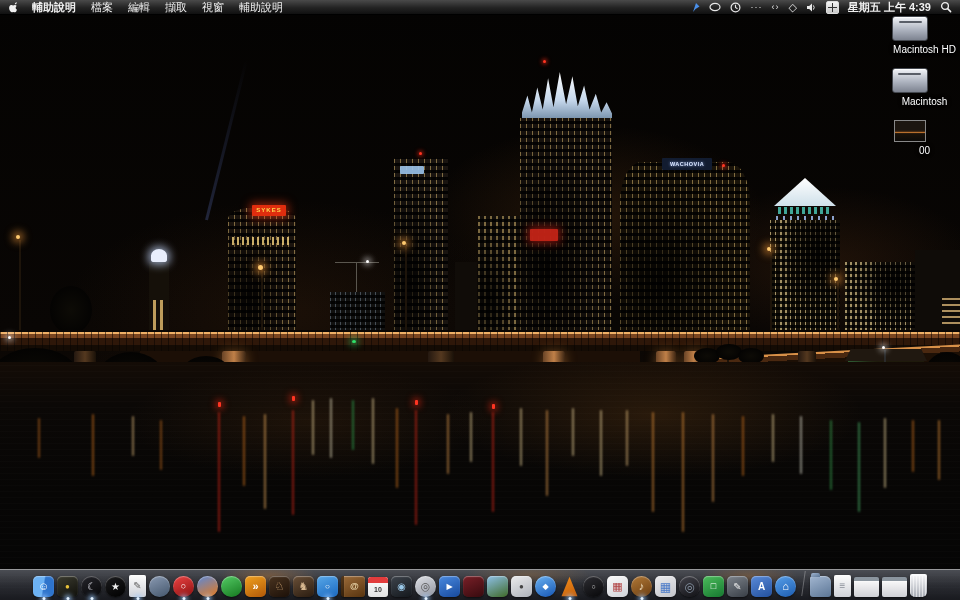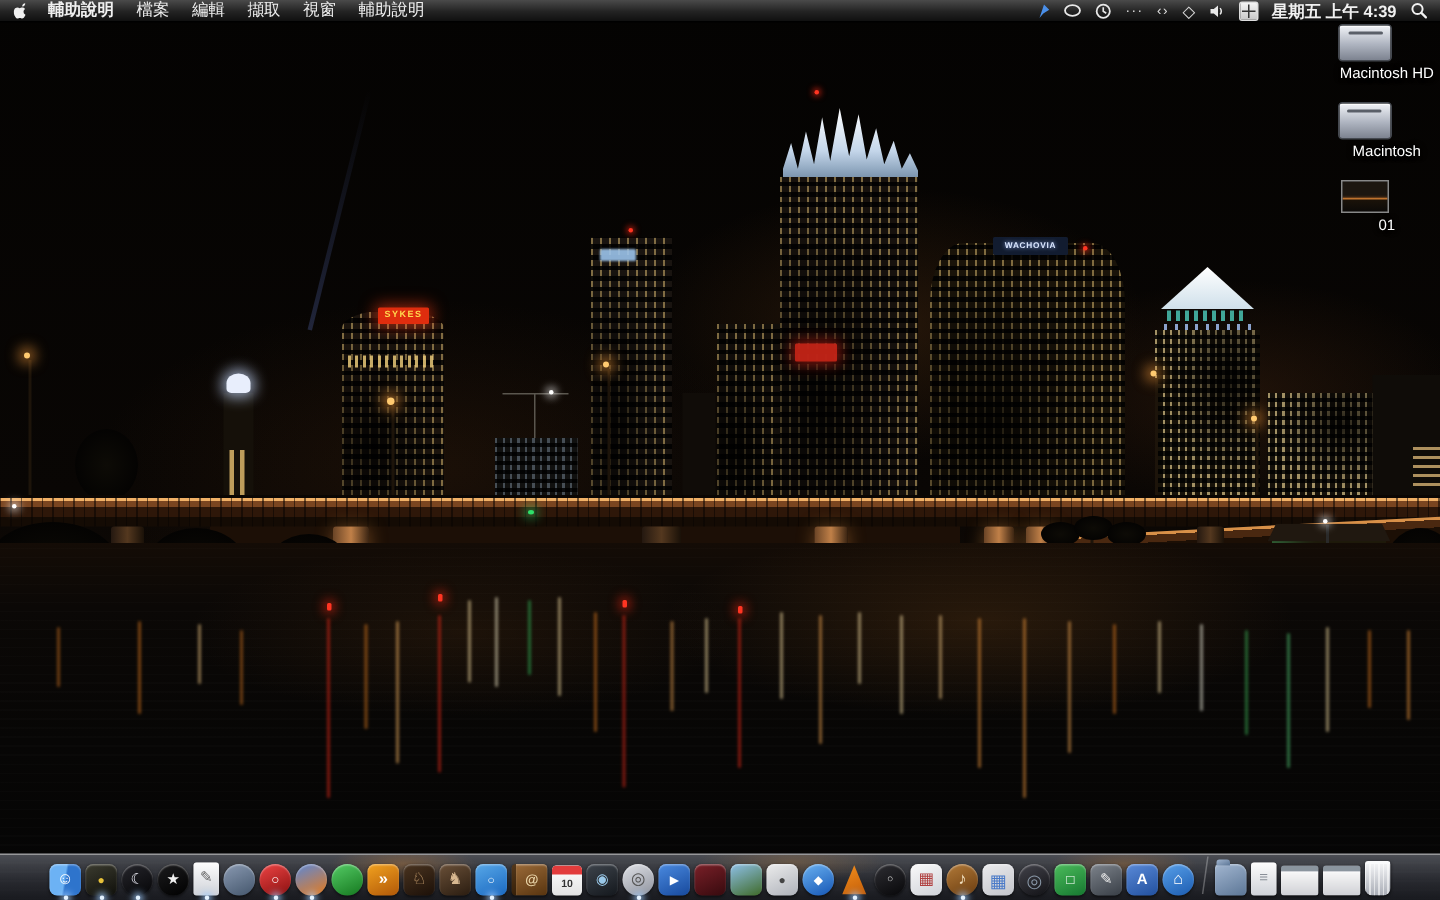--- a/index.html
+++ b/index.html
@@ -344,21 +344,21 @@
       <div class="dicon-label">Macintosh HD</div>
     </div>
     <div class="dicon">
       <div class="dicon-img hard-drive">
         <i class="slot"></i>
       </div>
       <div class="dicon-label">Macintosh</div>
     </div>
     <div class="dicon">
       <div class="dicon-img image-file"></div>
-      <div class="dicon-label">01</div>
+      <div class="dicon-label">00</div>
     </div>
   </div>
 
 <div id="dock">
   <div id="dock-shelf"></div>
   <div id="dock-row">
       <div class="slot">
         <i class="run"></i>
         <div class="dk shape-finder" style="background: linear-gradient(100deg, rgb(108, 178, 244) 0px, rgb(108, 178, 244) 47%, rgb(46, 116, 204) 53%);">
           <span style="color: rgb(255, 255, 255); font-size: 11px;">☺</span>

